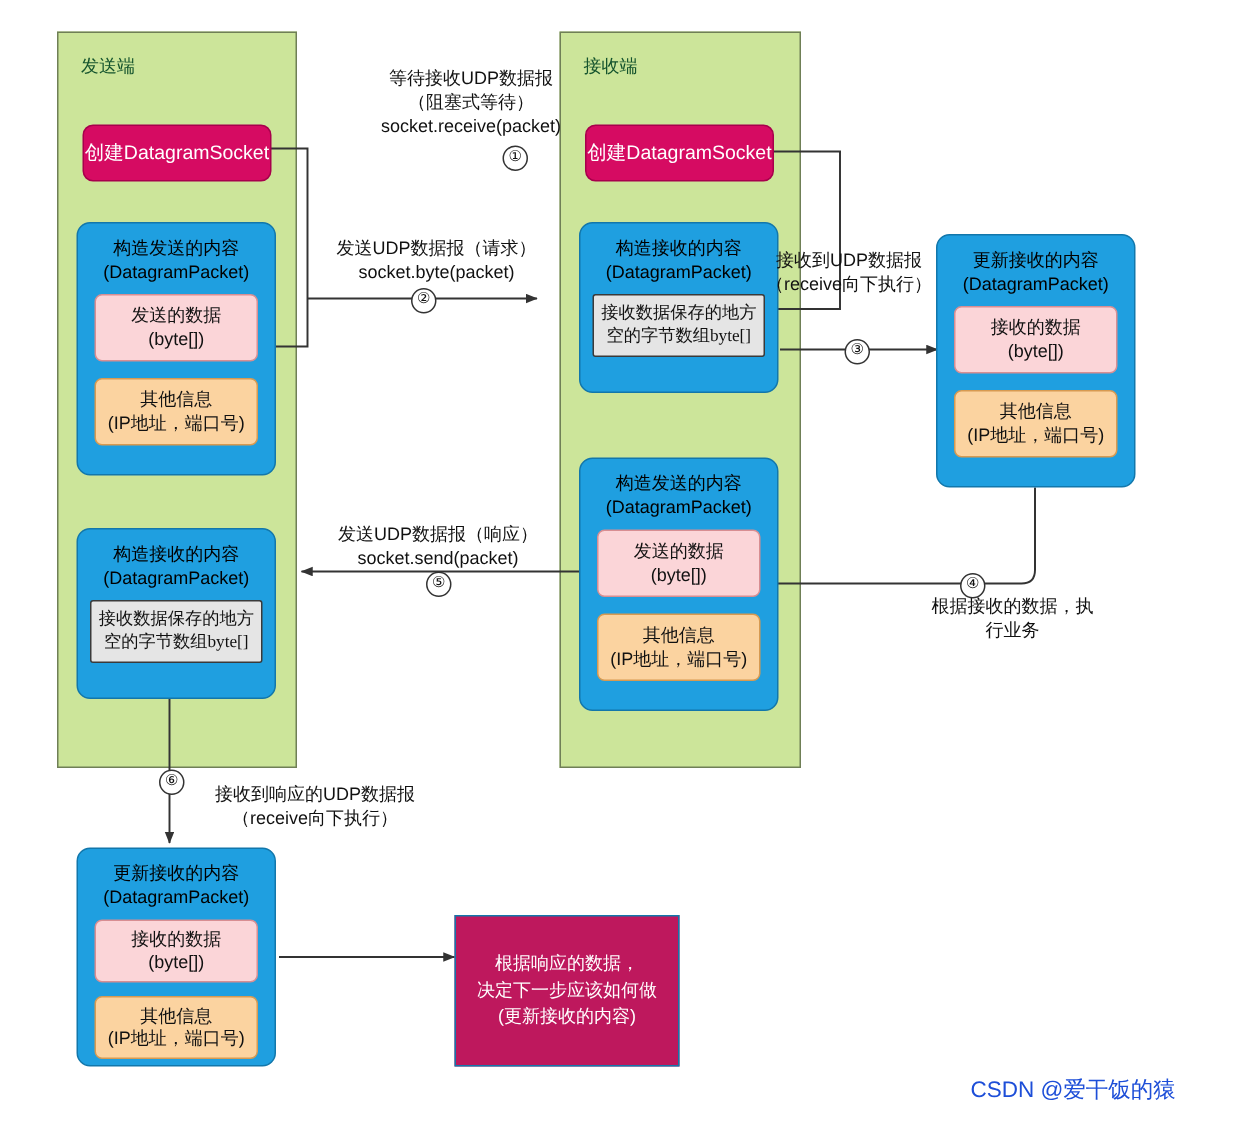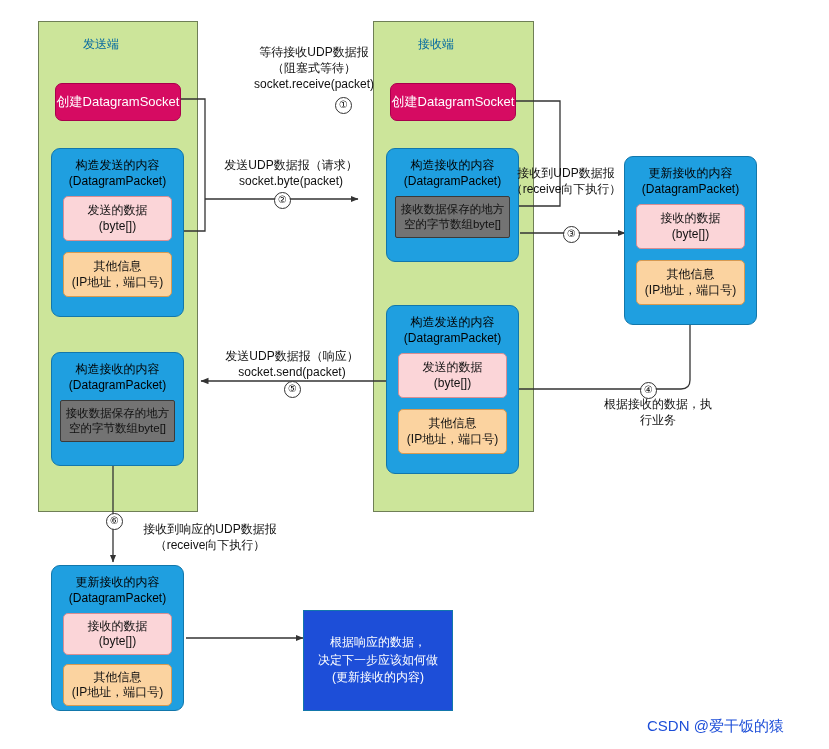--- a/index.html
+++ b/index.html
@@ -27,23 +27,22 @@
   }
   .lane {
     position: absolute;
     background: #cce59a;
     border: 1px solid #6f7f56;
     box-sizing: border-box;
   }
   .lane-title {
     position: absolute;
     font-size: 12px;
-    color: #0369a1;
+    color: #14532d;
     white-space: nowrap;
-    margin-left: 29px;
   }
   .node {
     position: absolute;
     box-sizing: border-box;
     display: flex;
     flex-direction: column;
     align-items: center;
     justify-content: center;
     text-align: center;
     line-height: 1.25;
@@ -87,27 +86,28 @@
     background: #fbd5d8;
     border: 1px solid #d88e92;
     color: #111;
   }
   .data-orange {
     background: #fbd3a0;
     border: 1px solid #d79a51;
     color: #111;
   }
   .data-white {
-    background: #737373;
+    background: #e5e5e5;
     border: 1px solid #3a3a3a;
     color: #111;
     border-radius: 2px;
+    font-family: Liberation Serif, serif;
   }
   .decide-box {
-    background: #1d4ed8;
+    background: #be185d;
     border: 1px solid #1277ab;
     border-radius: 0;
     color: #ffffff;
     font-size: 12px;
     line-height: 1.45;
   }
   .edge-label {
     position: absolute;
     font-size: 12px;
     color: #111;
@@ -270,21 +270,21 @@
   <div class="step-badge" style="left:335px; top:97px;">①</div>
 
   <div class="edge-label" style="left:206px; top:157px; width:170px;">发送UDP数据报（请求）
 socket.byte(packet)</div>
   <div class="step-badge" style="left:274px; top:192px;">②</div>
 
   <div class="edge-label" style="left:500px; top:165px; width:132px;">接收到UDP数据报
 （receive向下执行）</div>
   <div class="step-badge" style="left:563px; top:226px;">③</div>
 
-  <div class="edge-label" style="left:595px; top:396px; width:126px;">根据接收的数据，执
+  <div class="edge-label" style="left:612px; top:396px; width:126px;">根据接收的数据，执
 行业务</div>
   <div class="step-badge" style="left:640px; top:382px;">④</div>
 
   <div class="edge-label" style="left:207px; top:348px; width:170px;">发送UDP数据报（响应）
 socket.send(packet)</div>
   <div class="step-badge" style="left:284px; top:381px;">⑤</div>
 
   <div class="edge-label" style="left:125px; top:521px; width:170px;">接收到响应的UDP数据报
 （receive向下执行）</div>
   <div class="step-badge" style="left:106px; top:513px;">⑥</div>

